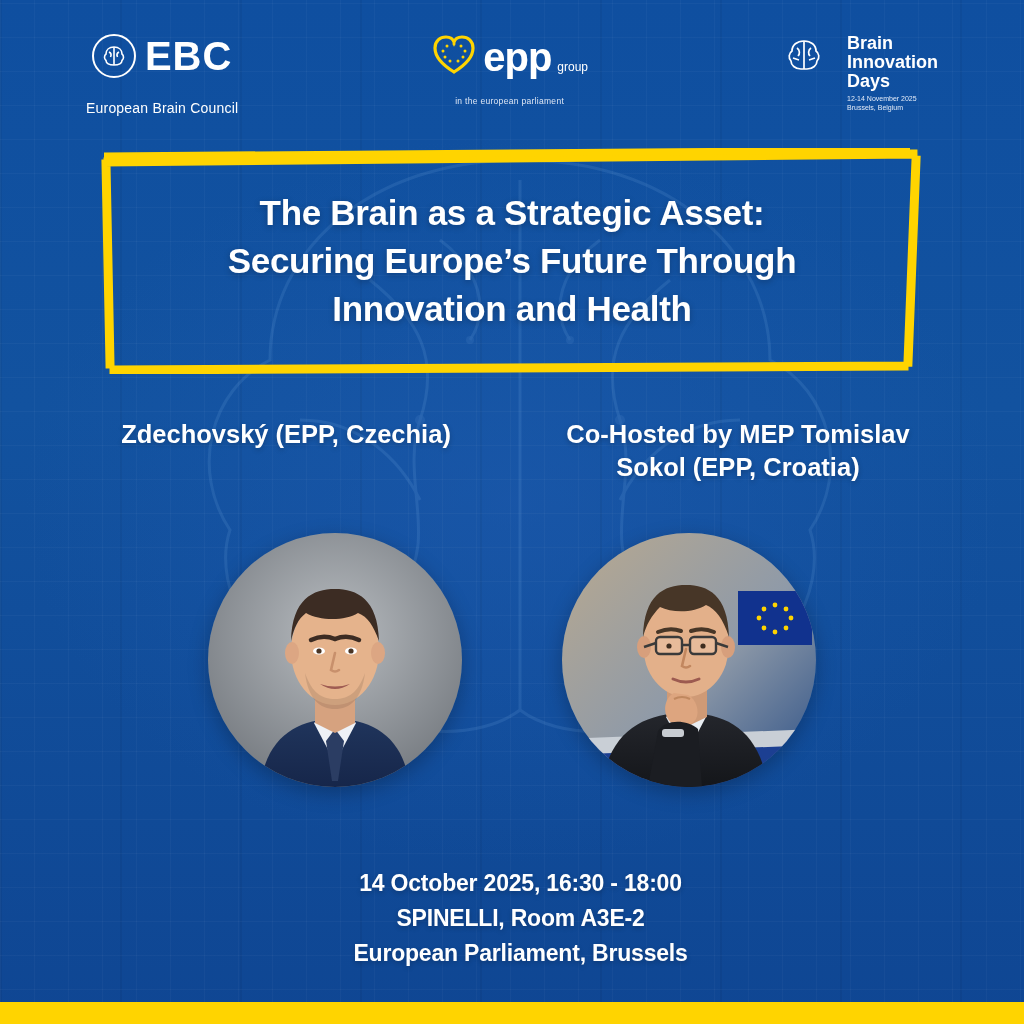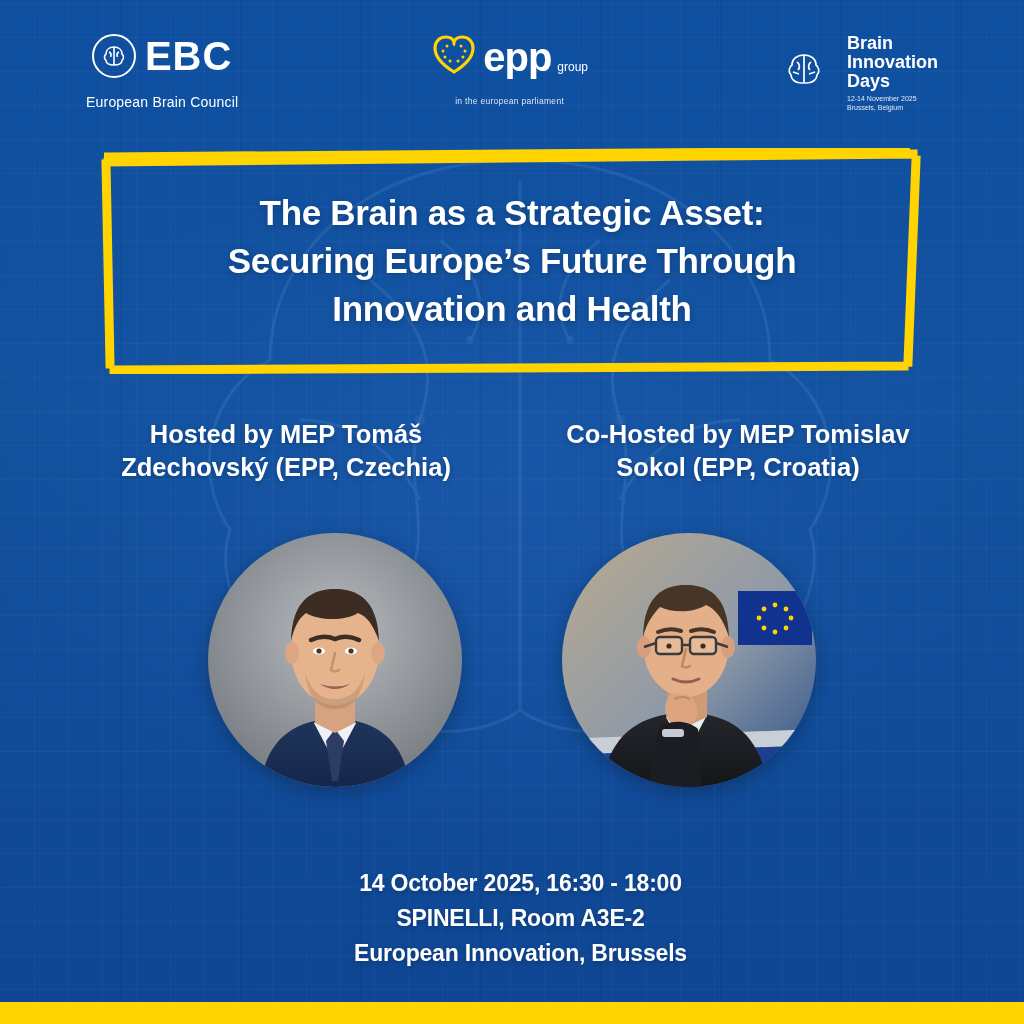--- a/index.html
+++ b/index.html
@@ -34,21 +34,21 @@
     pointer-events: none;
   }
   
   .logo-row {
     position: absolute; top: 34px; left: 0; width: 100%;
     display: flex; align-items: flex-start; justify-content: space-between;
     padding: 0 86px;
   }
   .logo { display: flex; align-items: center; color: #fff; }
   
-  .ebc { gap: 10px; flex-direction: column; align-items: center; }
+  .ebc { gap: 16px; flex-direction: column; align-items: center; }
   .ebc-main { display: flex; align-items: center; gap: 9px; }
   .ebc-circle {
     width: 44px; height: 44px; border-radius: 50%;
     border: 2.5px solid #ffffff;
     display: flex; align-items: center; justify-content: center;
   }
   .ebc-text {
     font-size: 40px; font-weight: 700; letter-spacing: 1px; line-height: 1;
     color: #fff;
   }
@@ -60,21 +60,21 @@
   .epp { flex-direction: column; align-items: center; }
   .epp-main { display: flex; align-items: center; gap: 6px; }
   .epp-word {
     font-size: 40px; font-weight: 700; color: #fff; letter-spacing: -1px; line-height: 1;
   }
   .epp-group {
     font-size: 12px; color: #fff; align-self: flex-end; margin-bottom: 6px; font-weight: 400;
   }
   .epp-sub { font-size: 8.5px; color: #dfe7f5; letter-spacing: .3px; margin-top: 16px; }
   
-  .bid { gap: 20px; align-items: center; }
+  .bid { gap: 20px; align-items: flex-start; }
   .bid-text { line-height: 1.06; }
   .bid-line { font-size: 18px; font-weight: 700; color: #fff; }
   .bid-sub { font-size: 7px; color: #e3ebf8; margin-top: 4px; line-height: 1.25; }
 
   
   .title-frame {
     position: absolute; left: 98px; top: 148px; width: 828px; height: 226px;
   }
   .frame-svg { position: absolute; inset: 0; width: 100%; height: 100%; }
   .title-text {
@@ -235,21 +235,20 @@
     </svg>
     <div class="title-text">
       <div class="title-line">The Brain as a Strategic Asset:</div>
       <div class="title-line">Securing Europe’s Future Through</div>
       <div class="title-line">Innovation and Health</div>
     </div>
   </div>
 
   <div class="hosts">
     <div class="host-col">
-      <div class="host-name">Hosted by MEP Tomáš</div>
       <div class="host-name">Zdechovský (EPP, Czechia)</div>
     </div>
     <div class="host-col">
       <div class="host-name">Co-Hosted by MEP Tomislav</div>
       <div class="host-name">Sokol (EPP, Croatia)</div>
     </div>
   </div>
 
   <div class="portraits">
 
@@ -363,17 +362,17 @@
 
         <path d="M96 198 C104 186 124 186 136 196 L140 254 L86 254 Z" fill="#1b1d22"></path>
         <rect x="100" y="196" width="22" height="8" rx="3" fill="#c8ccd2"></rect>
       </svg>
     </div>
   </div>
 
   <div class="details">
     <div class="detail-line">14 October 2025, 16:30 - 18:00</div>
     <div class="detail-line">SPINELLI, Room A3E-2</div>
-    <div class="detail-line">European Innovation, Brussels</div>
+    <div class="detail-line">European Parliament, Brussels</div>
   </div>
 
   <div class="bottom-bar"></div>
 </div>
 
 </body></html>

